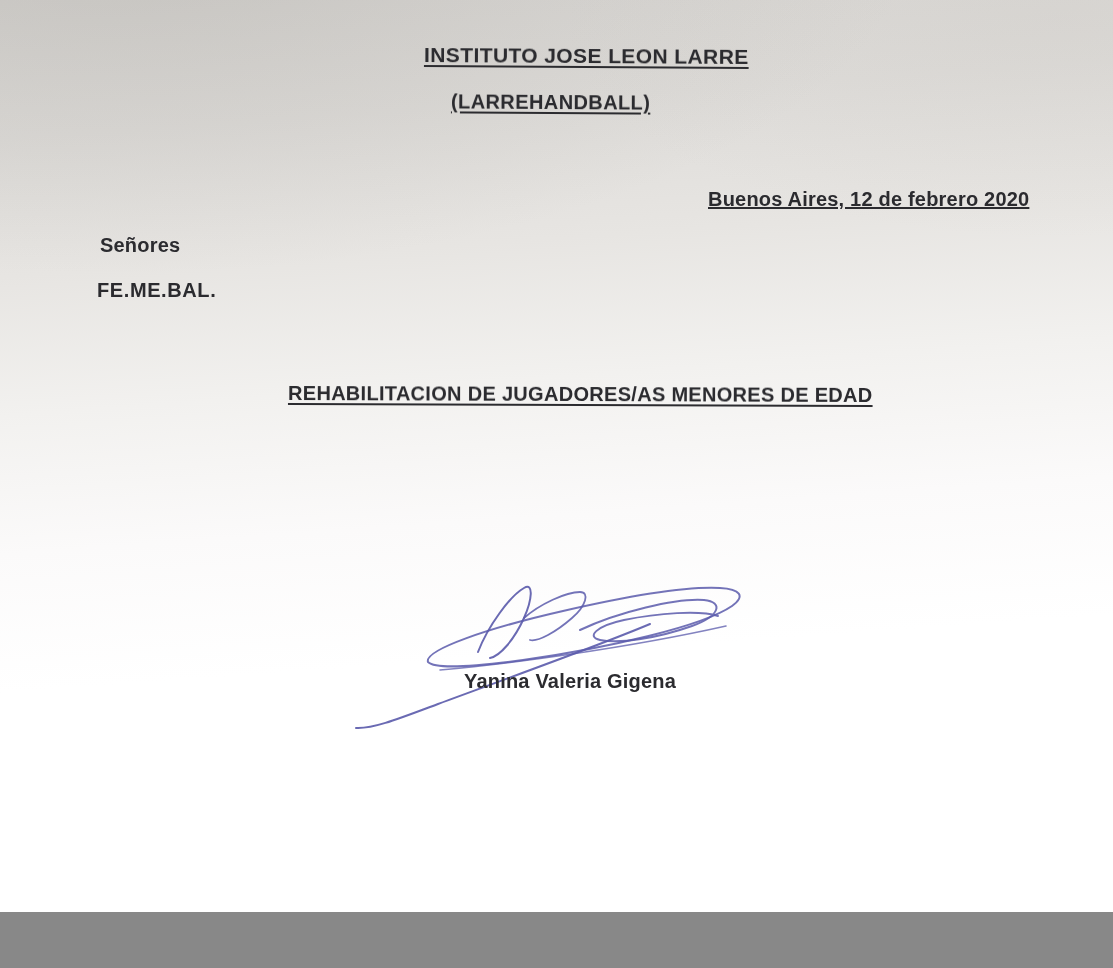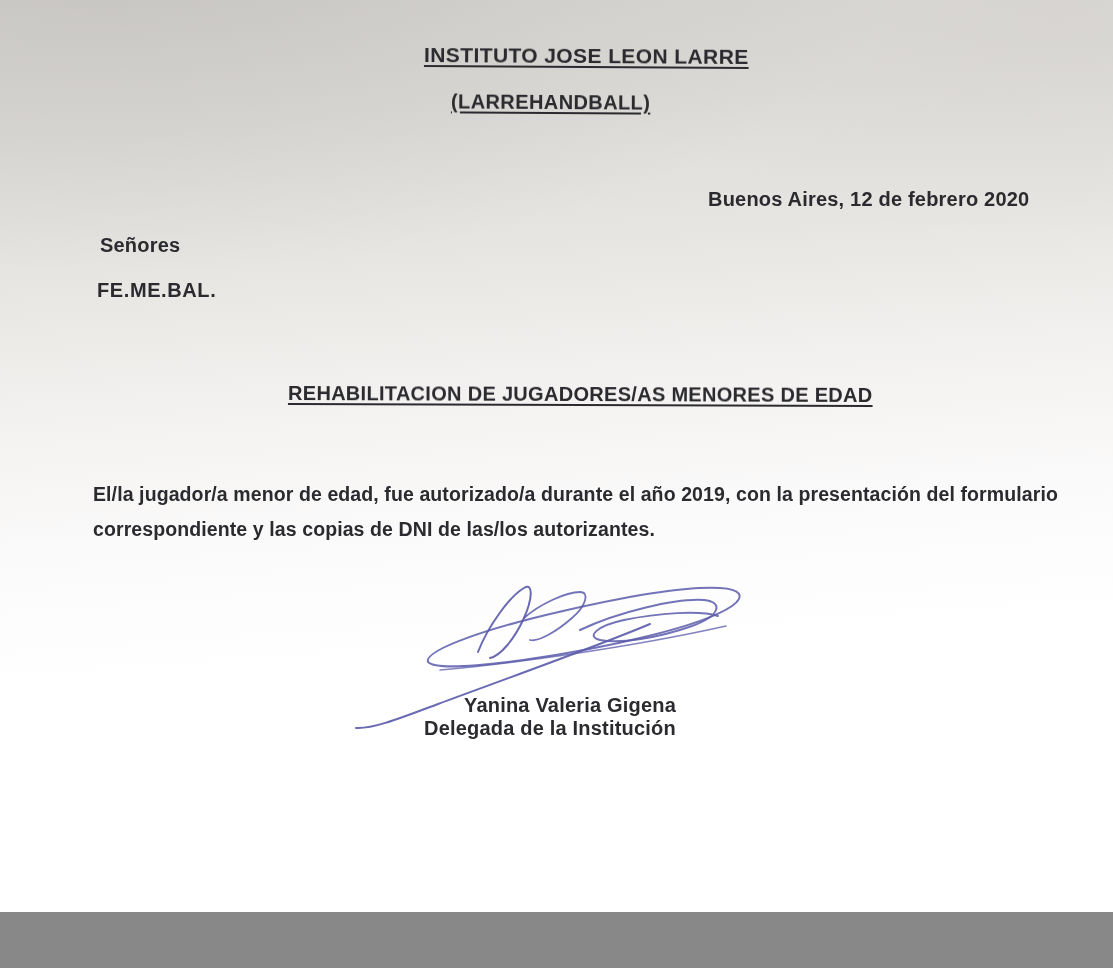--- a/index.html
+++ b/index.html
@@ -47,53 +47,51 @@
     color: #2b2b2f;
     filter: blur(0.35px);
     letter-spacing: 0.1px;
   }
   .signature {
     position: absolute;
     left: 328px; top: 566px;
     width: 424px; height: 172px;
     color: #5a5aab;
   }
-  .signer-name { left: 464px; top: 670px; font-size: 20px; margin-top: 24px; }
+  .signer-name { left: 464px; top: 670px; font-size: 20px; }
   .signer-role { left: 424px; top: 717px; font-size: 20px; }
 </style>
 </head>
 <body>
 
 <div class="scan-page">
 
   <div class="txt underlined doc-title" style="color: rgb(43, 43, 47);">INSTITUTO JOSE LEON LARRE</div>
 
   <div class="txt underlined doc-subtitle" style="color: rgb(43, 43, 47);">(LARREHANDBALL)</div>
 
-  <div class="txt dateline" style="color: rgb(43, 43, 47);">Buenos Aires, 12 de febrero 2020</div>
+  <div class="txt dateline" style="color: rgb(43, 43, 47); text-decoration: underline;">Buenos Aires, 12 de febrero 2020</div>
 
   <div class="txt salutation" style="color: rgb(43, 43, 47);">Señores</div>
 
   <div class="txt recipient" style="color: rgb(43, 43, 47);">FE.ME.BAL.</div>
 
   <div class="txt underlined subject" style="color: rgb(43, 43, 47);">REHABILITACION DE JUGADORES/AS MENORES DE EDAD</div>
 
-  <div class="body-par" style="color: rgb(43, 43, 47);">El/la jugador/a menor de edad, fue autorizado/a durante el año 2019, con la presentación del formulario correspondiente y las copias de DNI de las/los autorizantes.</div>
 
   <svg class="signature" viewBox="0 0 424 172" aria-hidden="true" style="color: rgb(90, 90, 171);">
 
     <path d="M 322,58 C 270,80 180,112 110,138 C 70,153 45,163 28,162" fill="none" stroke="currentColor" stroke-width="2" stroke-linecap="round" opacity="0.9"></path>
 
     <path d="M 100,96 C 96,84 160,62 235,45 C 300,30 355,20 392,22 C 412,23 418,30 404,40 C 375,60 280,82 195,94 C 150,100 108,104 100,96 Z" fill="none" stroke="currentColor" stroke-width="2" stroke-linecap="round" opacity="0.85"></path>
 
     <path d="M 150,86 C 160,60 182,30 196,22 C 206,16 204,34 196,52 C 186,74 172,90 162,92" fill="none" stroke="currentColor" stroke-width="2" stroke-linecap="round" opacity="0.9"></path>
     <path d="M 196,52 C 212,38 238,26 252,26 C 262,26 258,40 244,52 C 228,66 210,76 202,74" fill="none" stroke="currentColor" stroke-width="1.8" stroke-linecap="round" opacity="0.85"></path>
 
     <path d="M 252,64 C 290,46 348,32 376,34 C 396,36 392,50 364,60 C 330,72 292,78 272,74 C 258,71 268,60 296,54 C 330,47 372,44 390,50" fill="none" stroke="currentColor" stroke-width="2" stroke-linecap="round" opacity="0.85"></path>
 
     <path d="M 112,104 C 180,98 300,82 398,60" fill="none" stroke="currentColor" stroke-width="1.6" stroke-linecap="round" opacity="0.75"></path>
   </svg>
 
   <div class="txt signer-name" style="color: rgb(43, 43, 47);">Yanina Valeria Gigena</div>
 
-  <div class="txt signer-role" style="color: rgb(43, 43, 47);">Delegada de la Institución</div>
 
 </div>
 
 </body></html>

